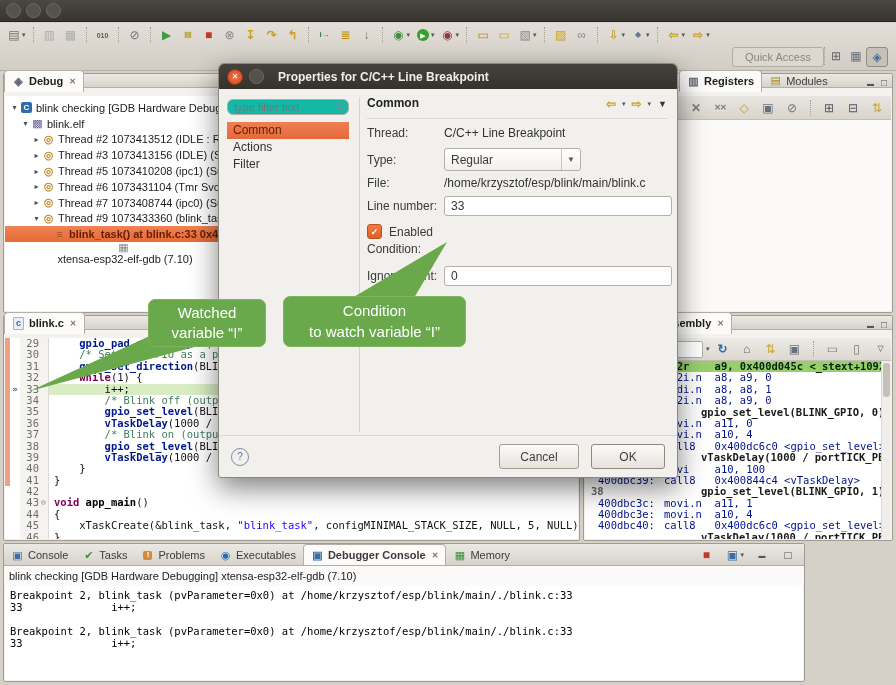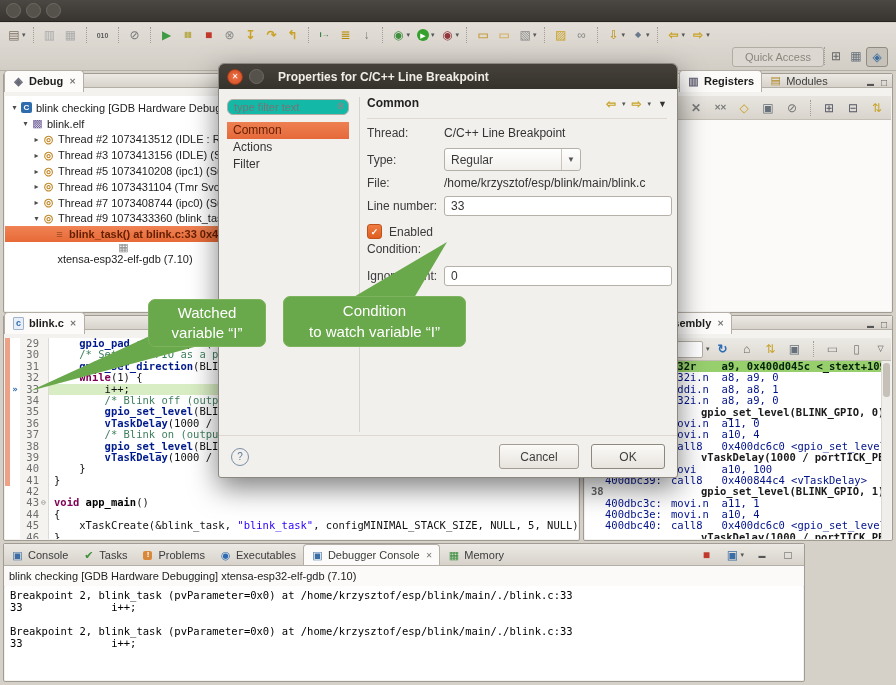--- a/index.html
+++ b/index.html
@@ -66,39 +66,39 @@
 
   
   .dis-toolbar{position:absolute;left:1px;right:1px;top:22px;height:23px;
     background:linear-gradient(#eceae5,#ddd9d1);border-bottom:1px solid #c3bfb6;
     display:flex;align-items:center;gap:3px;padding:0 4px;box-sizing:border-box}
   .dis-loc{width:104px;height:15px;font-size:10px;border:1px solid #b2ada4;border-radius:2px;padding:0 4px;color:#555}
   .dis-body{position:absolute;left:1px;right:10px;top:45px;bottom:1px;background:#fff;overflow:hidden;
     font-family:"DejaVu Sans Mono",monospace;font-size:10.5px;line-height:11.4px;white-space:pre}
   .dis-row{height:11.4px}
   .dis-row.hl{background:#98cf6d}
-  .dis-addr{display:inline-block;width:66px;padding-left:20px;color:#00128a}
+  .dis-addr{display:inline-block;width:66px;padding-left:13px;color:#00128a}
   .dis-ins{color:#00128a}
   .dis-row.hl .dis-addr,.dis-row.hl .dis-ins{color:#05230a;font-weight:bold}
   .dis-ln{display:inline-block;width:66px;padding-left:6px;color:#666;font-weight:bold}
   .dis-srct{color:#1a1a1a;font-weight:bold;padding-left:44px}
   .dis-scroll{position:absolute;right:1px;top:45px;bottom:1px;width:9px;background:#f0eeea;border-left:1px solid #ddd9d2}
   .dis-thumb{position:absolute;left:1px;right:1px;top:2px;height:34px;background:#c6c1b8;border-radius:3px}
 
   
   .regs-toolbar{position:absolute;left:1px;right:1px;top:22px;height:24px;
     background:linear-gradient(#e8e5e0,#d9d5cd);border-bottom:1px solid #c3bfb6;
     display:flex;align-items:center;gap:4px;padding-left:124px;box-sizing:border-box}
   .regs-body{position:absolute;left:1px;right:1px;top:46px;bottom:1px;background:#fbfaf8}
 
   
   .ctabs{height:21px;display:flex;align-items:flex-end;background:linear-gradient(#ece9e4,#d7d3cb);
     border-bottom:1px solid #b4afa6;position:relative}
   .ctab{height:20px;display:flex;align-items:center;gap:4px;padding:0 7px;font-size:11px;color:#3c3c3c;white-space:nowrap}
-  .ctab.active{background:#fcfbfa;border:1px solid #b4afa6;border-bottom:none;border-radius:4px 4px 0 0;font-weight:normal}
+  .ctab.active{background:#fcfbfa;border:1px solid #b4afa6;border-bottom:none;border-radius:4px 4px 0 0;font-weight:bold}
   .ctools{position:absolute;right:6px;top:2px;display:flex;gap:6px;align-items:center}
   .console-status{height:16px;line-height:16px;font-size:11px;color:#222;padding:2px 5px;background:#fbfaf9;
     border-bottom:1px solid #e5e2db}
   .console-body{position:absolute;left:1px;right:1px;top:42px;bottom:1px;background:#fff;overflow:hidden;
     font-family:"DejaVu Sans Mono",monospace;font-size:10.5px;line-height:12px;white-space:pre;padding:3px 5px;box-sizing:border-box}
 
   
   .dialog{position:absolute;left:218px;top:63px;width:460px;height:415px;background:#f2f0ed;
     border:1px solid #8d887f;border-radius:6px 6px 3px 3px;box-shadow:0 10px 28px rgba(0,0,0,.5);z-index:10;box-sizing:border-box}
   .dlg-title{height:25px;background:linear-gradient(#46423b,#35322c);border-radius:5px 5px 0 0;

